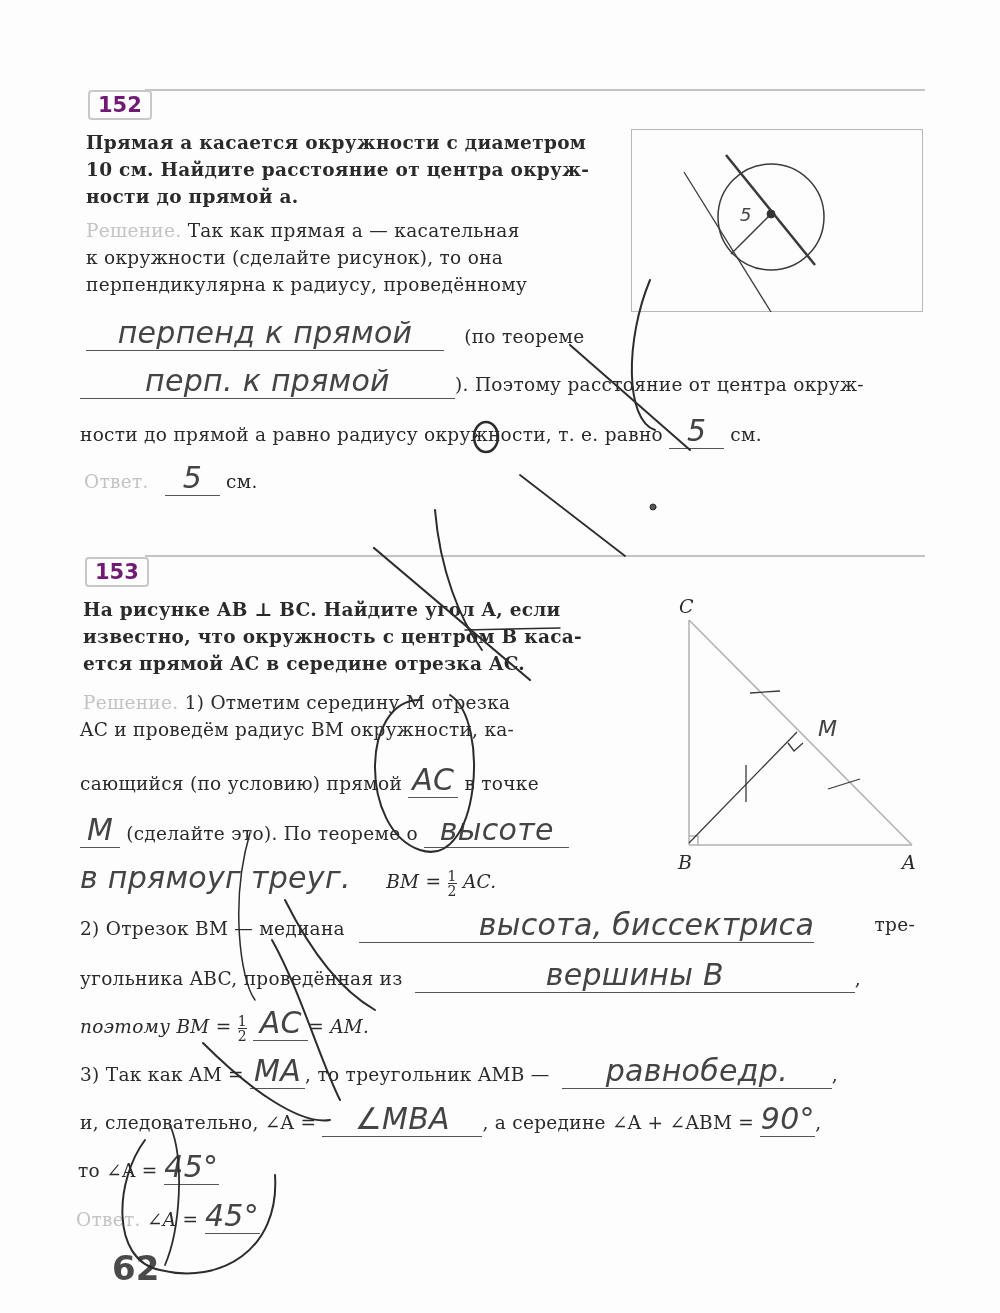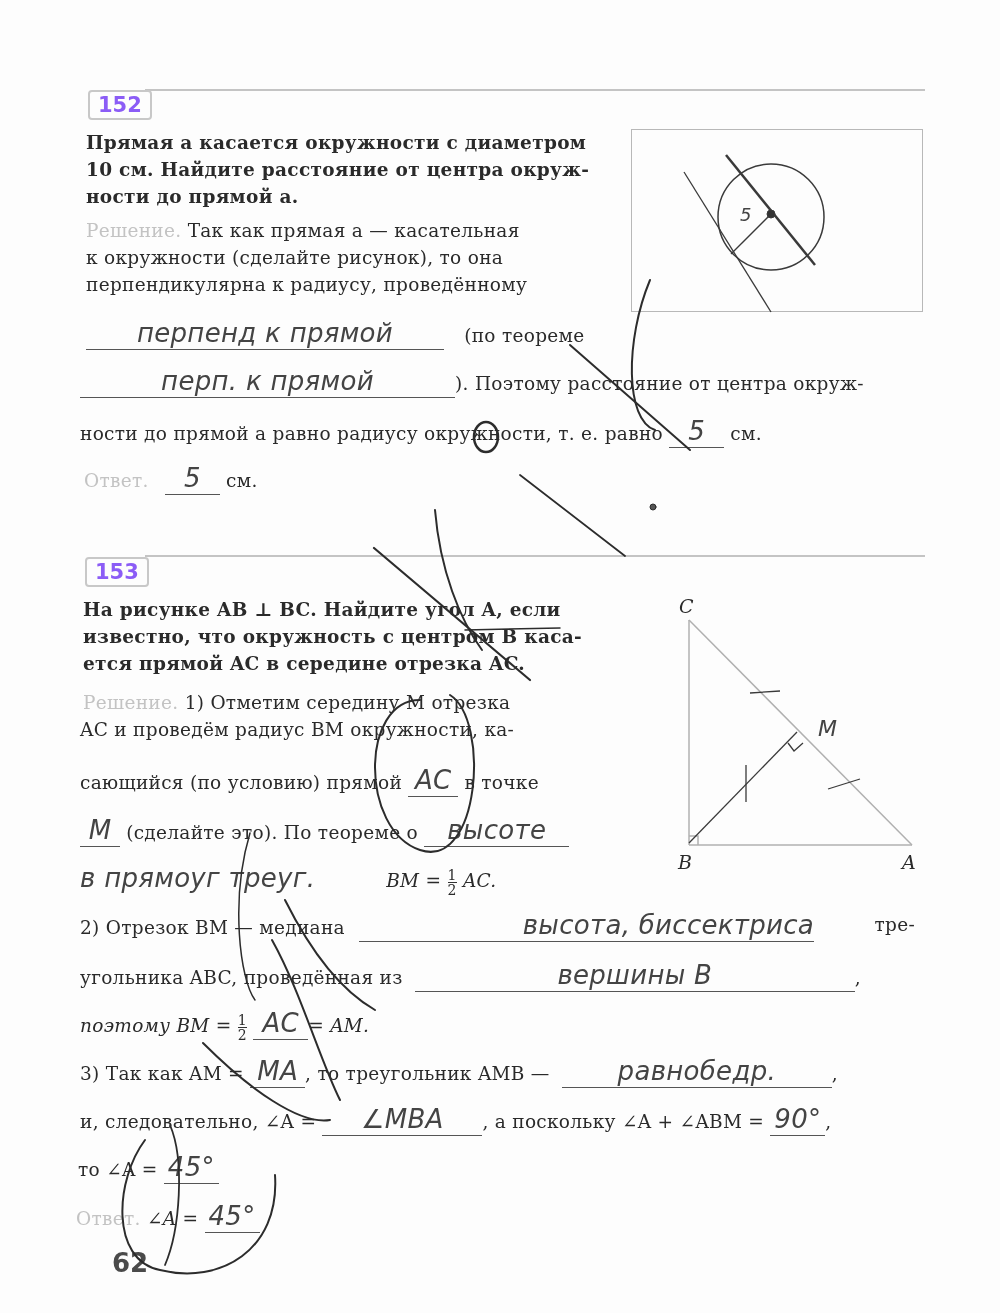--- a/index.html
+++ b/index.html
@@ -1,28 +1,28 @@
 <!DOCTYPE html>
 <html><head>
   <meta charset="utf-8">
   <style>
     html, body { margin:0; padding:0; }
     body { width:1000px; height:1313px; background:#fdfdfd; position:relative; overflow:hidden;
       font-family:"DejaVu Serif", "Liberation Serif", serif; color:#2a2a2a; }
     .abs { position:absolute; }
     .rule { position:absolute; height:2px; background:#c4c4c4; }
-    .task-num { position:absolute; border:2px solid #c8c8c8; border-radius:4px; color:#8b5cf6;
+    .task-num { position:absolute; border:2px solid #c8c8c8; border-radius:4px; color:#701a75;
       font-family:"DejaVu Sans", sans-serif; font-size:21px; font-weight:bold; padding:0 8px; line-height:26px; }
     .line { position:absolute; font-size:18.5px; line-height:26px; white-space:nowrap; letter-spacing:0.3px; }
     .gray { color:#c3c3c3;margin-top:13px; }
     .it { font-style:italic; }
     .hw { font-family:"DejaVu Sans", sans-serif; font-style:italic; color:#444; font-weight:normal; }
     .blank { display:inline-block; border-bottom:1.5px solid #555; text-align:center; position:relative; }
-    .blank .hw { font-size:26px; }
-    .pagenum { position:absolute; font-family:"DejaVu Sans", sans-serif; font-weight:bold; font-size:26px; color:#4a4a4a; }
+    .blank .hw { font-size:30px; }
+    .pagenum { position:absolute; font-family:"DejaVu Sans", sans-serif; font-weight:bold; font-size:34px; color:#4a4a4a; }
     .frac { display:inline-flex; flex-direction:column; align-items:center; font-size:14px; line-height:14px; vertical-align:middle; }
     .frac span:first-child { border-bottom:1px solid #333; }
     svg.overlay { position:absolute; left:0; top:0; pointer-events:none; }
   </style>
 </head>
 <body>
 
 <div class="rule" style="left:145px; top:89px; width:780px; height:1.5px;"></div>
 <div class="task-num" style="left:88px; top:90px;">152</div>
 
@@ -116,21 +116,21 @@
   <span class="blank" style="width:55px;"><span class="hw">AC</span></span><span class="it">= AM.</span>
 </div>
 
 <div class="line" style="left:80px; top:1058px;">
   <span>3) Так как AM =</span>
   <span class="blank" style="width:55px;"><span class="hw">MA</span></span><span>, то треугольник AMB —</span>
   <span class="blank" style="width:270px; margin-left:6px;"><span class="hw">равнобедр.</span></span><span>,</span>
 </div>
 <div class="line" style="left:80px; top:1106px;">
   <span>и, следовательно, ∠A =</span>
-  <span class="blank" style="width:160px;"><span class="hw">∠MBA</span></span><span>, а поскольку ∠A + ∠ABM =</span>
+  <span class="blank" style="width:160px;"><span class="hw">∠MBA</span></span><span>, а середине ∠A + ∠ABM =</span>
   <span class="blank" style="width:55px;"><span class="hw">90°</span></span><span>,</span>
 </div>
 <div class="line" style="left:78px; top:1154px;">
   <span>то ∠A =</span>
   <span class="blank" style="width:55px;"><span class="hw">45°</span></span>
 </div>
 <div class="line" style="left:76px; top:1203px;">
   <span class="gray">Ответ.</span>
   <span class="it">∠A =</span>
   <span class="blank" style="width:55px;"><span class="hw">45°</span></span>

